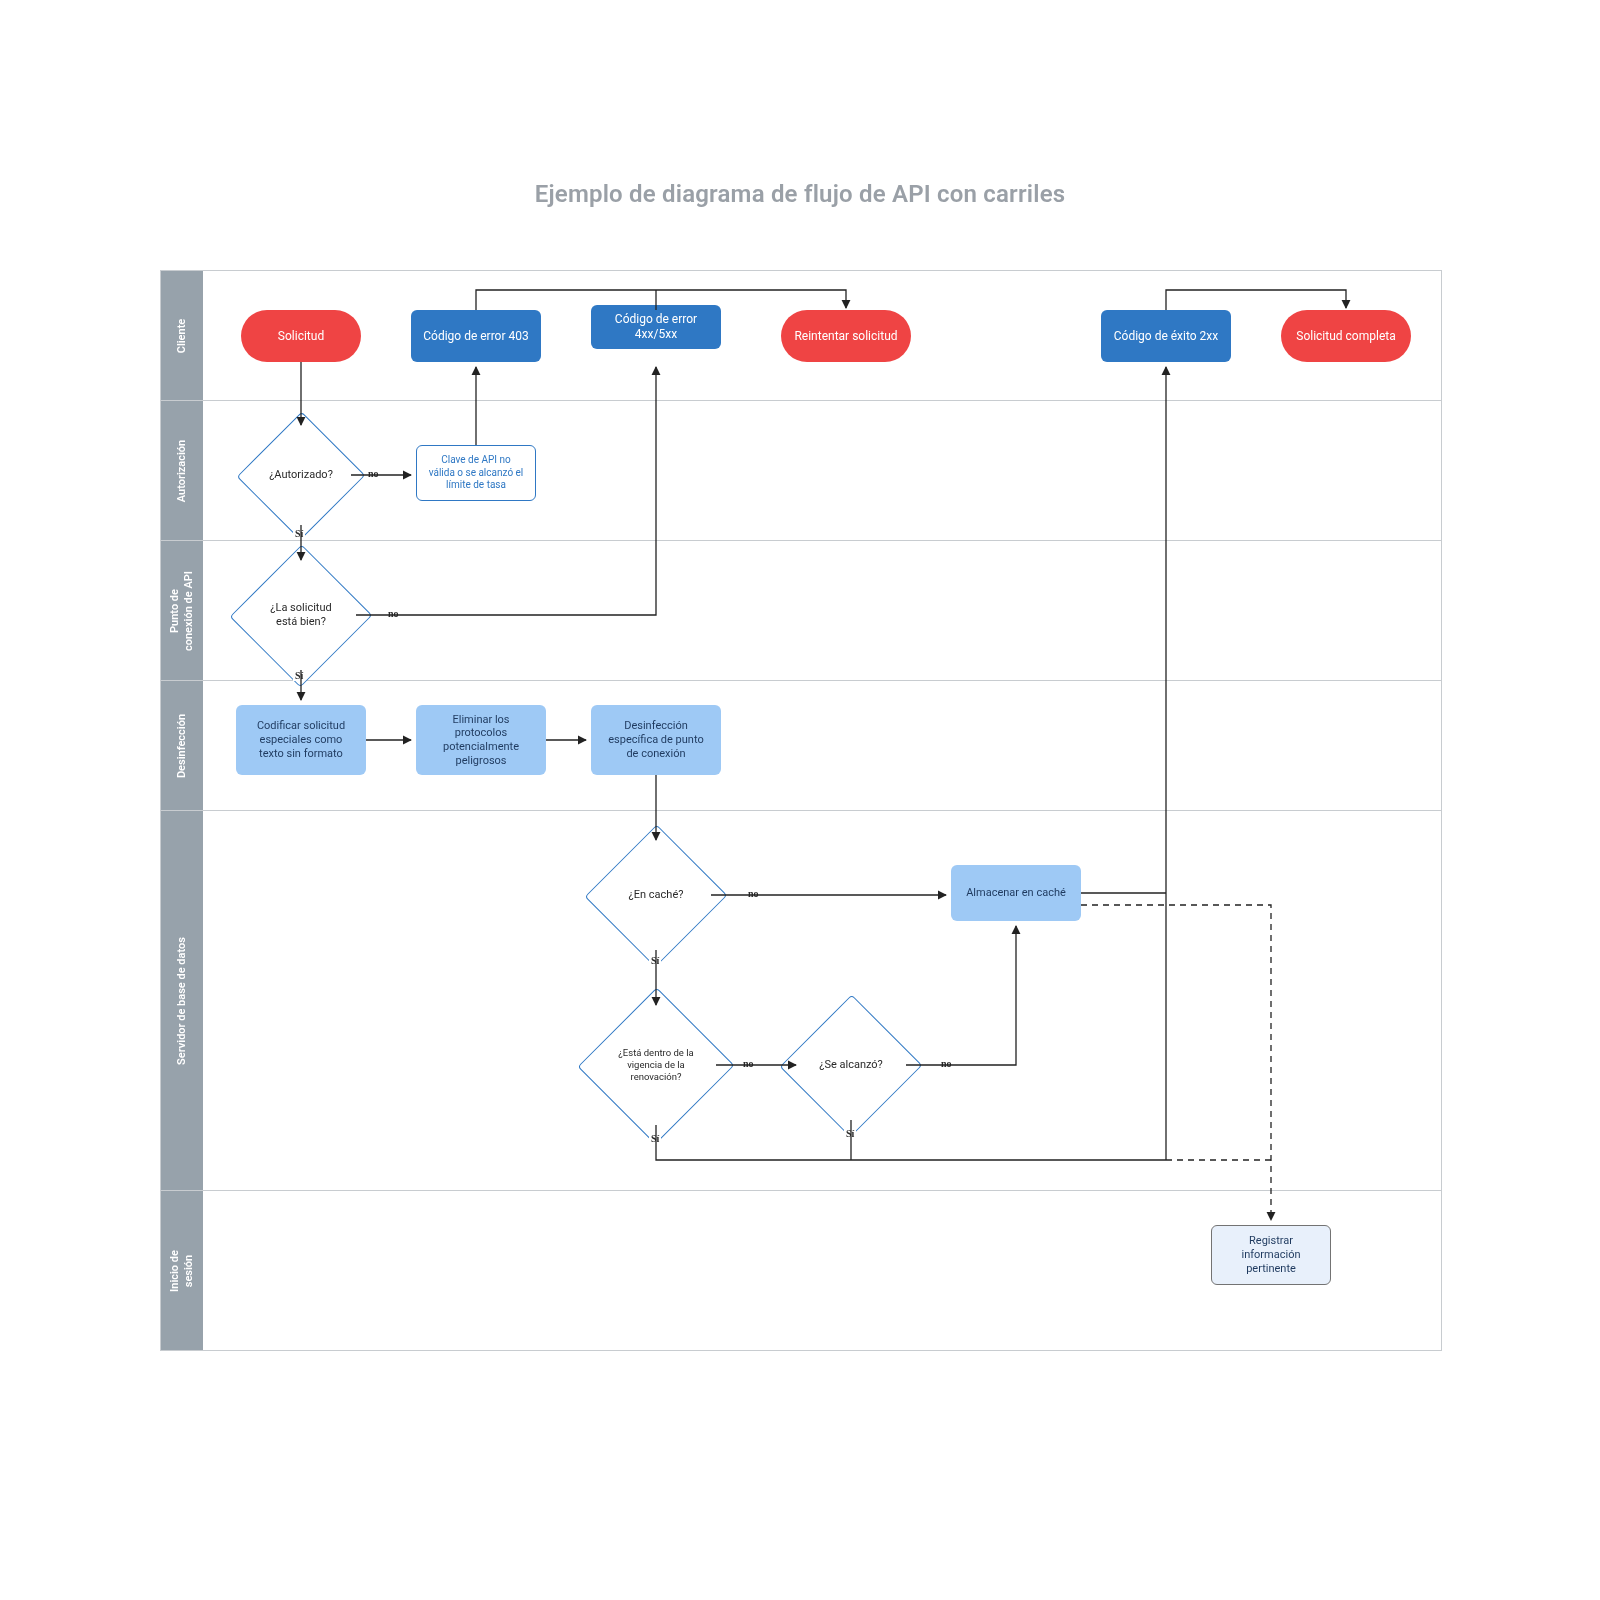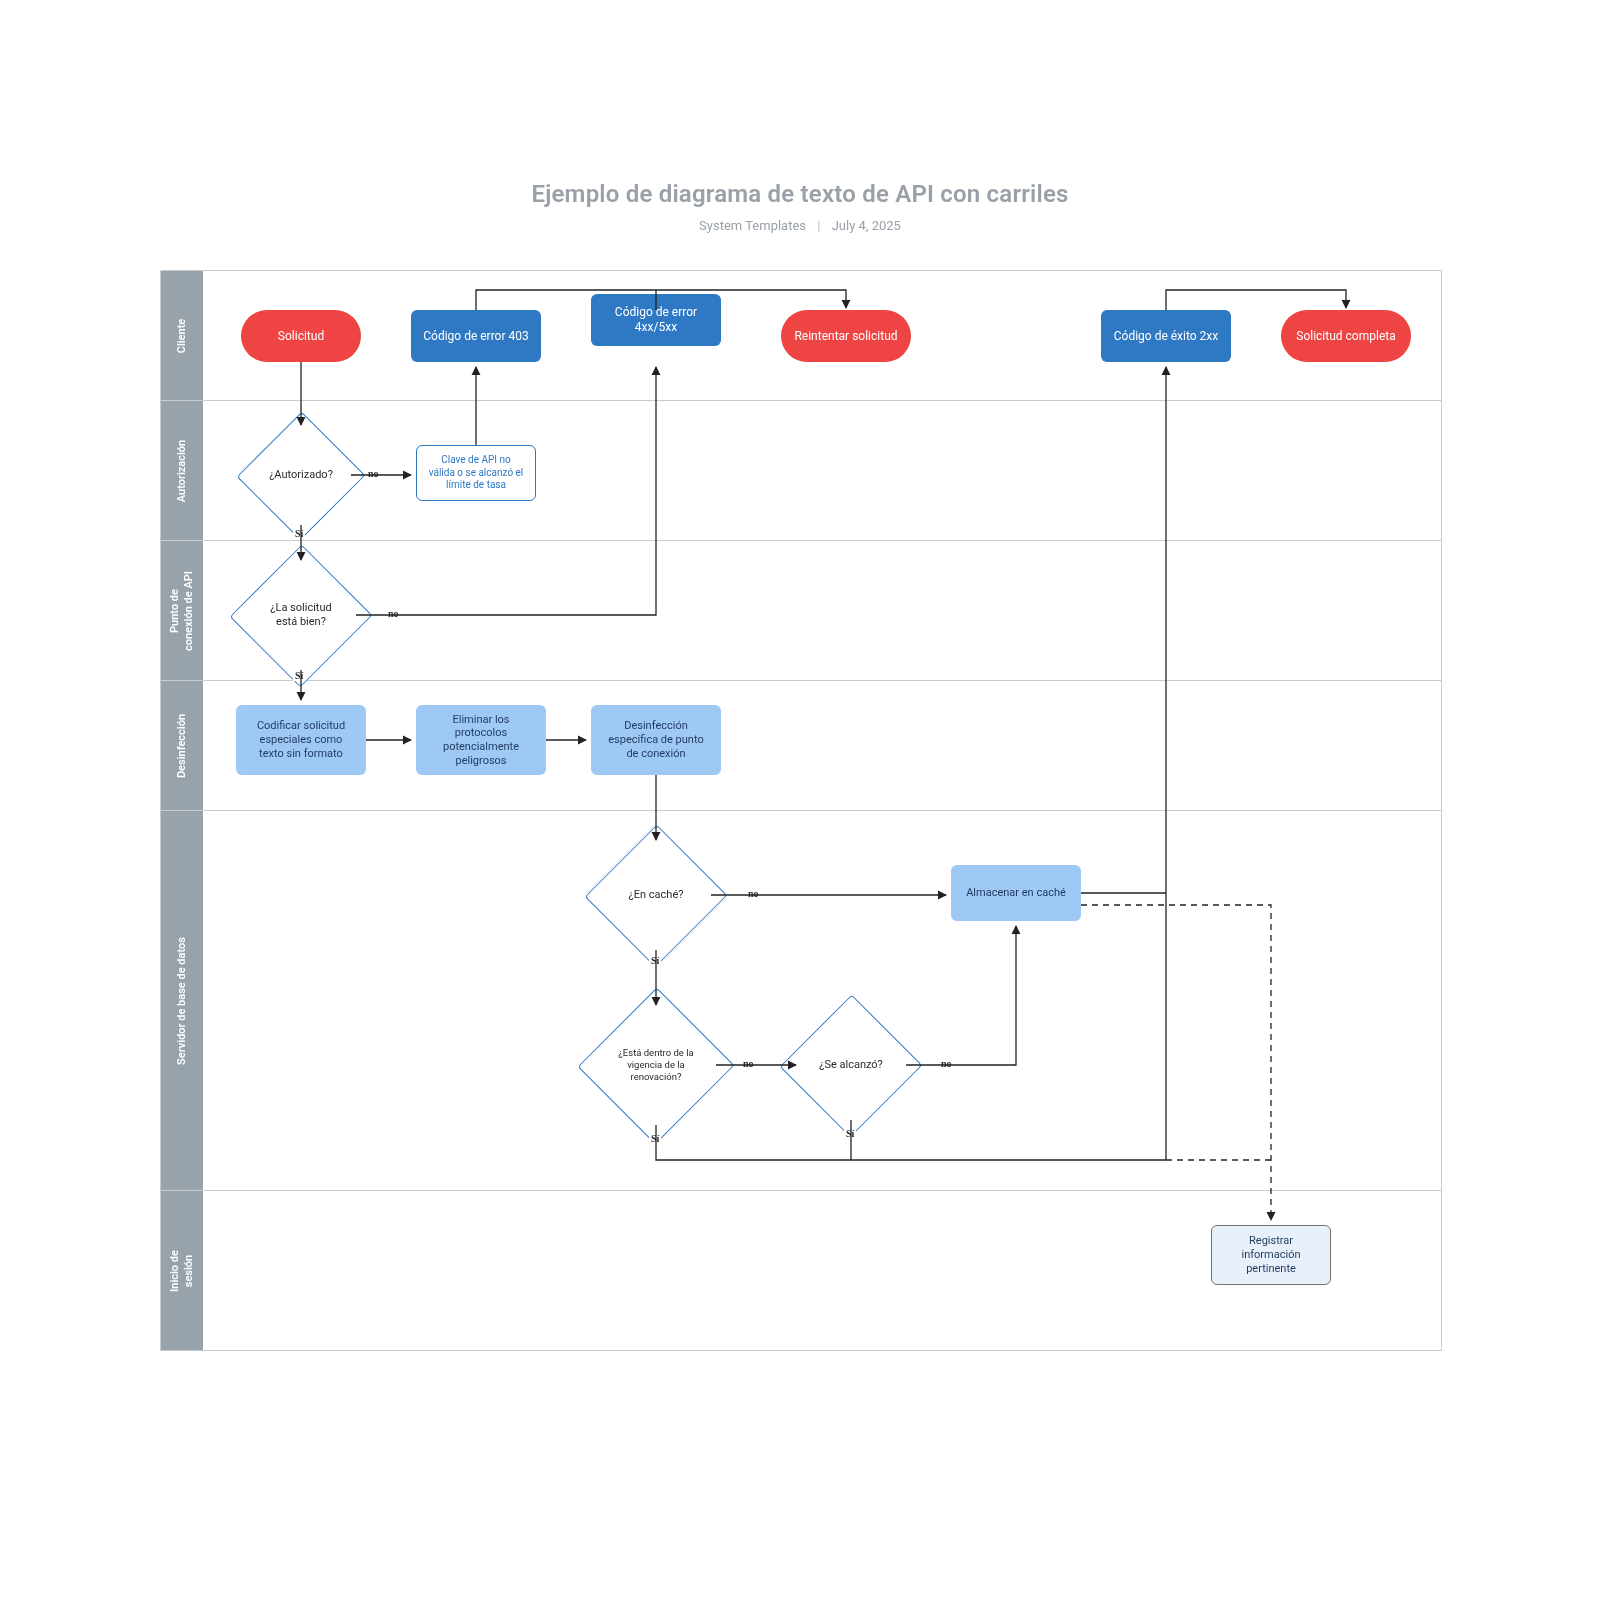--- a/index.html
+++ b/index.html
@@ -144,26 +144,21 @@
     position: absolute;
     left: 0;
     top: 0;
     pointer-events: none;
   }
 </style>
 </head>
 <body>
 
 <div class="title-block">
-  <div class="title">Ejemplo de diagrama de texto de API con carriles</div>
-  <div class="subtitle">
-    <span>System Templates</span>
-    <span class="sep">|</span>
-    <span>July 4, 2025</span>
-  </div>
+  <div class="title">Ejemplo de diagrama de flujo de API con carriles</div>
 </div>
 
 <div class="canvas">
 
   <div class="lane" style="top:0;height:130px">
     <div class="lane-head">
         <span>Cliente</span>
       </div>
   </div>
   <div class="lane" style="top:130px;height:140px">
@@ -193,21 +188,21 @@
 sesión</span>
       </div>
   </div>
 
   <div class="node terminator" style="left:80px;top:40px;width:120px">
     <span>Solicitud</span>
   </div>
   <div class="node process-mid" style="left:250px;top:40px;width:130px;height:52px">
     <span>Código de error 403</span>
   </div>
-  <div class="node process-mid" style="left:430px;top:24px;width:130px;height:52px">
+  <div class="node process-mid" style="left:430px;top:35px;width:130px;height:44px">
     <span>Código de error 4xx/5xx</span>
   </div>
   <div class="node terminator" style="left:620px;top:40px;width:130px">
     <span>Reintentar solicitud</span>
   </div>
   <div class="node process-mid" style="left:940px;top:40px;width:130px;height:52px">
     <span>Código de éxito 2xx</span>
   </div>
   <div class="node terminator" style="left:1120px;top:40px;width:130px">
     <span>Solicitud completa</span>

